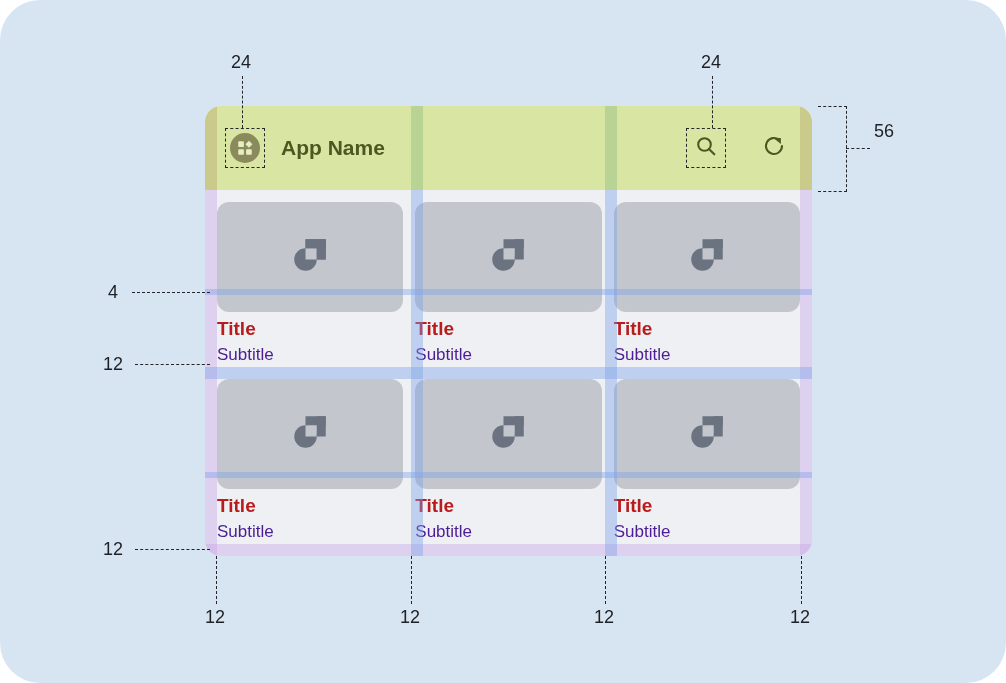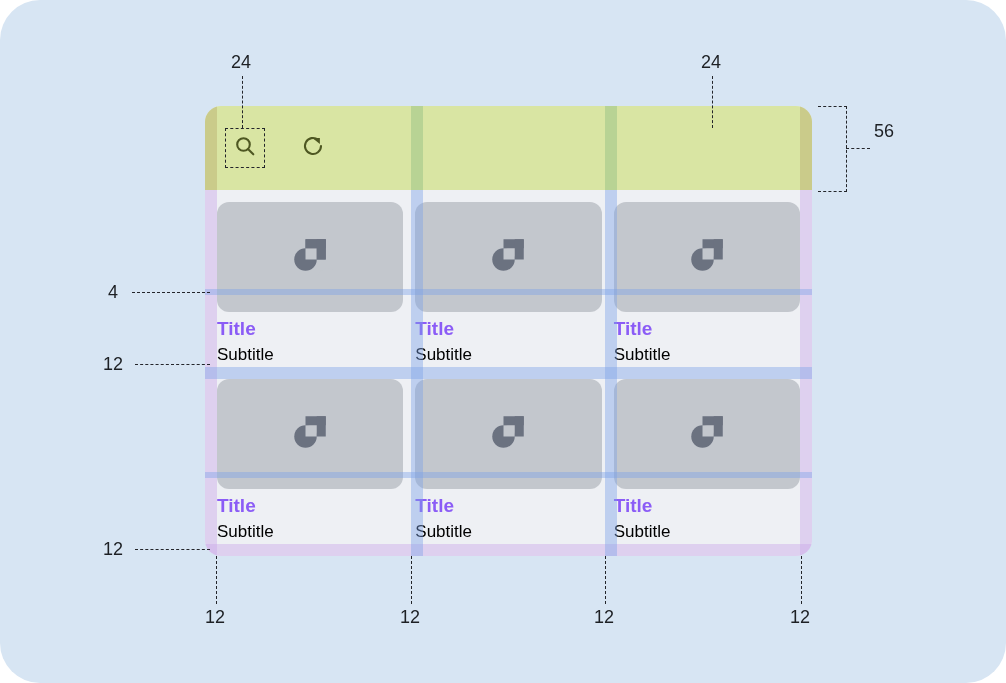--- a/index.html
+++ b/index.html
@@ -119,27 +119,27 @@
     border-radius: 12px;
     display: flex;
     align-items: center;
     justify-content: center;
     min-height: 0;
   }
   .card-title {
     margin-top: 4px;
     font-size: 19px;
     font-weight: bold;
-    color: #8b5cf6;
+    color: #b91c1c;
     line-height: 1.35;
   }
   .card-subtitle {
     margin-top: 2px;
     font-size: 17px;
-    color: #000000;
+    color: #4c1d95;
     line-height: 1.35;
   }
 
   
   .overlay {
     position: absolute;
     pointer-events: none;
   }
   .ov-margin {              
     background: #c9a9e8;
@@ -189,20 +189,33 @@
   }
 </style>
 </head>
 <body>
 
 <div id="canvas">
 
   <div id="app-frame">
 
     <div id="app-bar">
+      <div id="app-bar-left">
+        <div class="appbar-icon-box spec">
+          <div id="app-badge">
+            <svg width="18" height="18" viewBox="0 0 24 24" aria-hidden="true">
+              <rect x="3" y="3" width="7.5" height="7.5" rx="1" fill="#e6eec4"></rect>
+              <rect x="3" y="13.5" width="7.5" height="7.5" rx="1" fill="#e6eec4"></rect>
+              <rect x="13.5" y="13.5" width="7.5" height="7.5" rx="1" fill="#e6eec4"></rect>
+              <path d="M17.25 2.3 L21.9 6.95 L17.25 11.6 L12.6 6.95 Z" fill="#e6eec4"></path>
+            </svg>
+          </div>
+        </div>
+        <div id="app-title">App Name</div>
+      </div>
 
       <div id="app-bar-actions">
         <div class="appbar-icon-box spec">
           <span>
             <svg width="24" height="24" viewBox="0 0 24 24" aria-hidden="true">
               <circle cx="10.5" cy="10.5" r="6.3" fill="none" stroke="#4e5722" stroke-width="2.1"></circle>
               <line x1="15.2" y1="15.2" x2="20.3" y2="20.3" stroke="#4e5722" stroke-width="2.1" stroke-linecap="round"></line>
             </svg>
           </span>
         </div>

